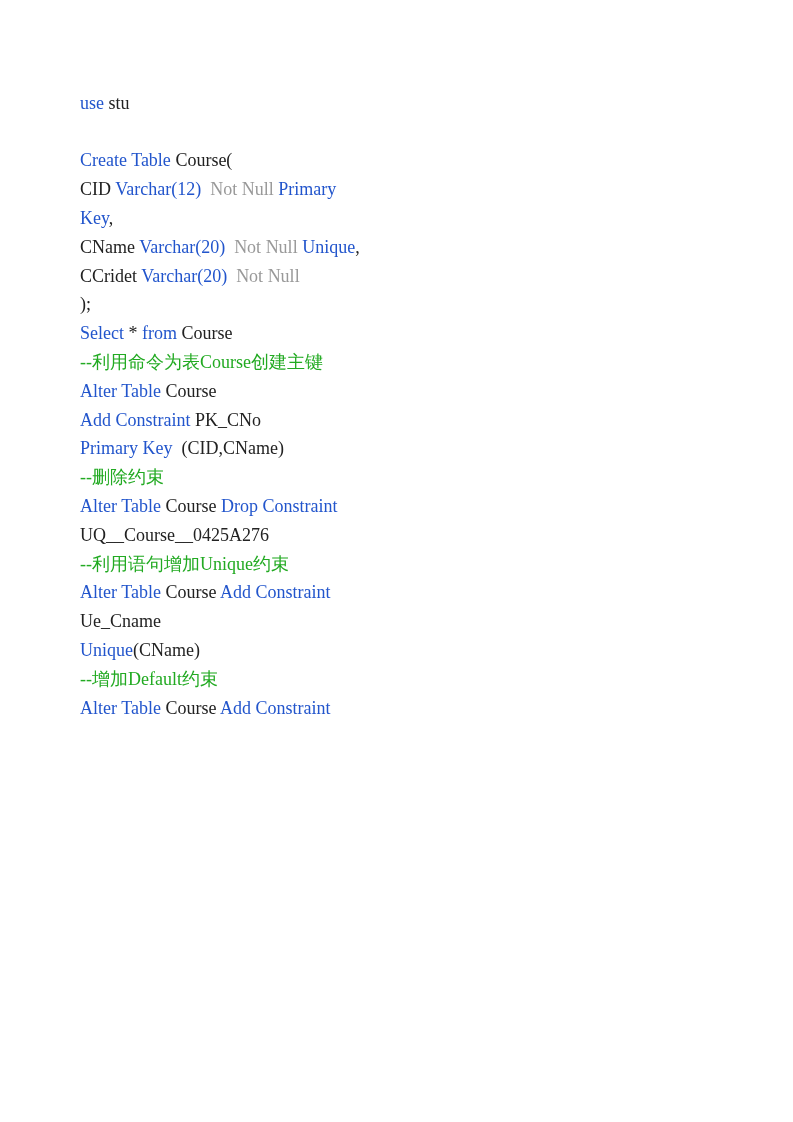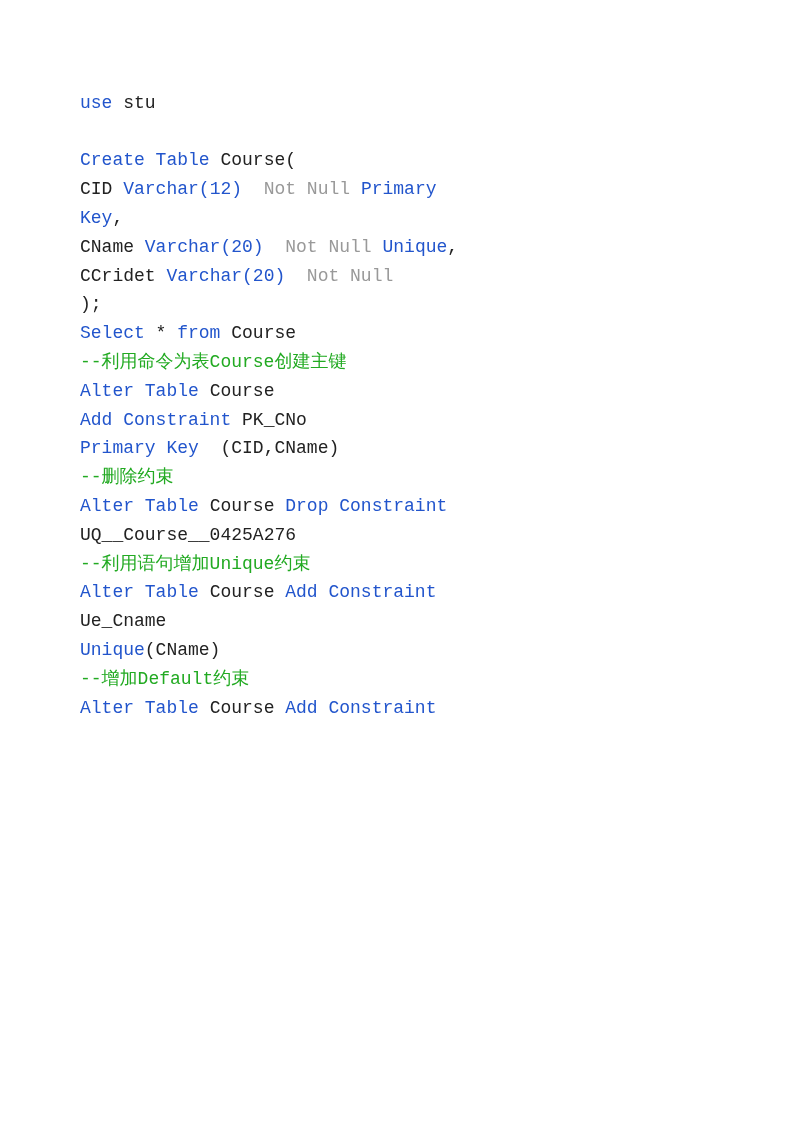--- a/index.html
+++ b/index.html
@@ -20,19 +20,20 @@
     }
 
     .code-block {
       white-space: pre-wrap;
       word-break: break-word;
     }
 
     .line {
       display: block;
       min-height: 1.6em;
+      font-family: Liberation Serif, serif;
     }
   </style>
 </head>
 <body>
 
 <div class="code-block" id="code-container">
 <span class="line"><span style="color: rgb(34, 85, 204);">use</span><span style="color: rgb(34, 34, 34);"> stu</span></span><span class="line">&nbsp;</span><span class="line"><span style="color: rgb(34, 85, 204);">Create Table</span><span style="color: rgb(34, 34, 34);"> Course(</span></span><span class="line"><span style="color: rgb(34, 34, 34);">CID </span><span style="color: rgb(34, 85, 204);">Varchar(12)</span><span style="color: rgb(34, 34, 34);">  </span><span style="color: rgb(153, 153, 153);">Not Null</span><span style="color: rgb(34, 34, 34);"> </span><span style="color: rgb(34, 85, 204);">Primary</span></span><span class="line"><span style="color: rgb(34, 85, 204);">Key</span><span style="color: rgb(34, 34, 34);">,</span></span><span class="line"><span style="color: rgb(34, 34, 34);">CName </span><span style="color: rgb(34, 85, 204);">Varchar(20)</span><span style="color: rgb(34, 34, 34);">  </span><span style="color: rgb(153, 153, 153);">Not Null</span><span style="color: rgb(34, 34, 34);"> </span><span style="color: rgb(34, 85, 204);">Unique</span><span style="color: rgb(34, 34, 34);">,</span></span><span class="line"><span style="color: rgb(34, 34, 34);">CCridet </span><span style="color: rgb(34, 85, 204);">Varchar(20)</span><span style="color: rgb(34, 34, 34);">  </span><span style="color: rgb(153, 153, 153);">Not Null</span></span><span class="line"><span style="color: rgb(34, 34, 34);">);</span></span><span class="line"><span style="color: rgb(34, 85, 204);">Select</span><span style="color: rgb(34, 34, 34);"> * </span><span style="color: rgb(34, 85, 204);">from</span><span style="color: rgb(34, 34, 34);"> Course</span></span><span class="line" style="color: rgb(34, 170, 34);">--利用命令为表Course创建主键</span><span class="line"><span style="color: rgb(34, 85, 204);">Alter Table</span><span style="color: rgb(34, 34, 34);"> Course</span></span><span class="line"><span style="color: rgb(34, 85, 204);">Add Constraint</span><span style="color: rgb(34, 34, 34);"> PK_CNo</span></span><span class="line"><span style="color: rgb(34, 85, 204);">Primary Key</span><span style="color: rgb(34, 34, 34);">  (CID,CName)</span></span><span class="line" style="color: rgb(34, 170, 34);">--删除约束</span><span class="line"><span style="color: rgb(34, 85, 204);">Alter Table</span><span style="color: rgb(34, 34, 34);"> Course </span><span style="color: rgb(34, 85, 204);">Drop Constraint</span></span><span class="line"><span style="color: rgb(34, 34, 34);">UQ__Course__0425A276</span></span><span class="line" style="color: rgb(34, 170, 34);">--利用语句增加Unique约束</span><span class="line"><span style="color: rgb(34, 85, 204);">Alter Table</span><span style="color: rgb(34, 34, 34);"> Course </span><span style="color: rgb(34, 85, 204);">Add Constraint</span></span><span class="line"><span style="color: rgb(34, 34, 34);">Ue_Cname</span></span><span class="line"><span style="color: rgb(34, 85, 204);">Unique</span><span style="color: rgb(34, 34, 34);">(CName)</span></span><span class="line" style="color: rgb(34, 170, 34);">--增加Default约束</span><span class="line"><span style="color: rgb(34, 85, 204);">Alter Table</span><span style="color: rgb(34, 34, 34);"> Course </span><span style="color: rgb(34, 85, 204);">Add Constraint</span></span></div>
 
 </body></html>

